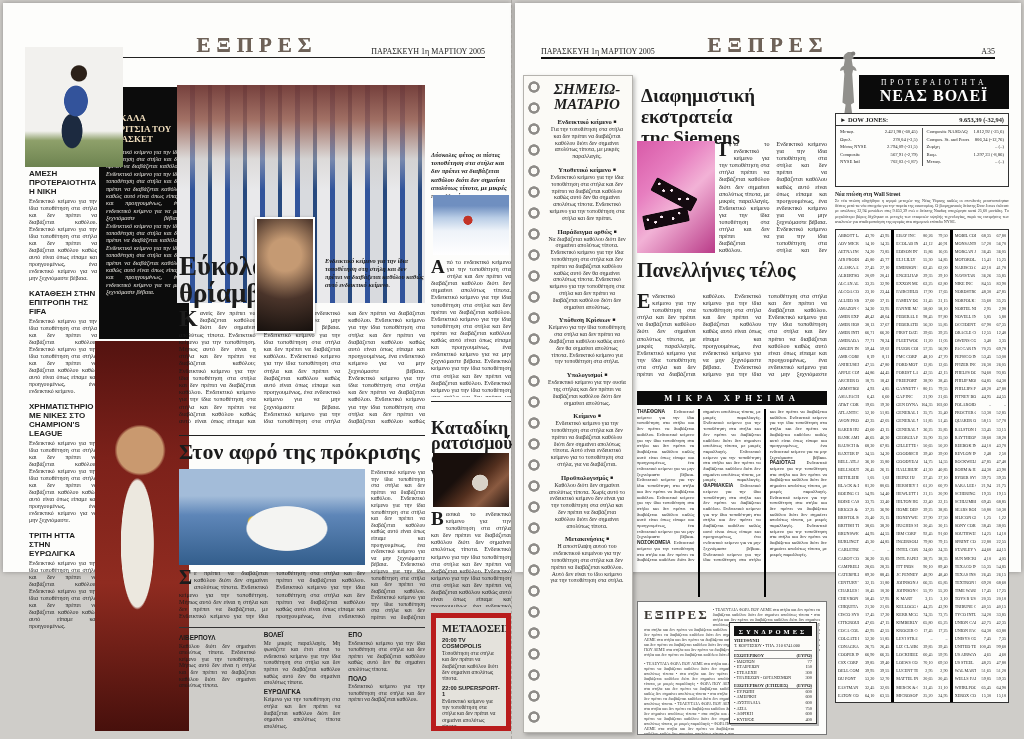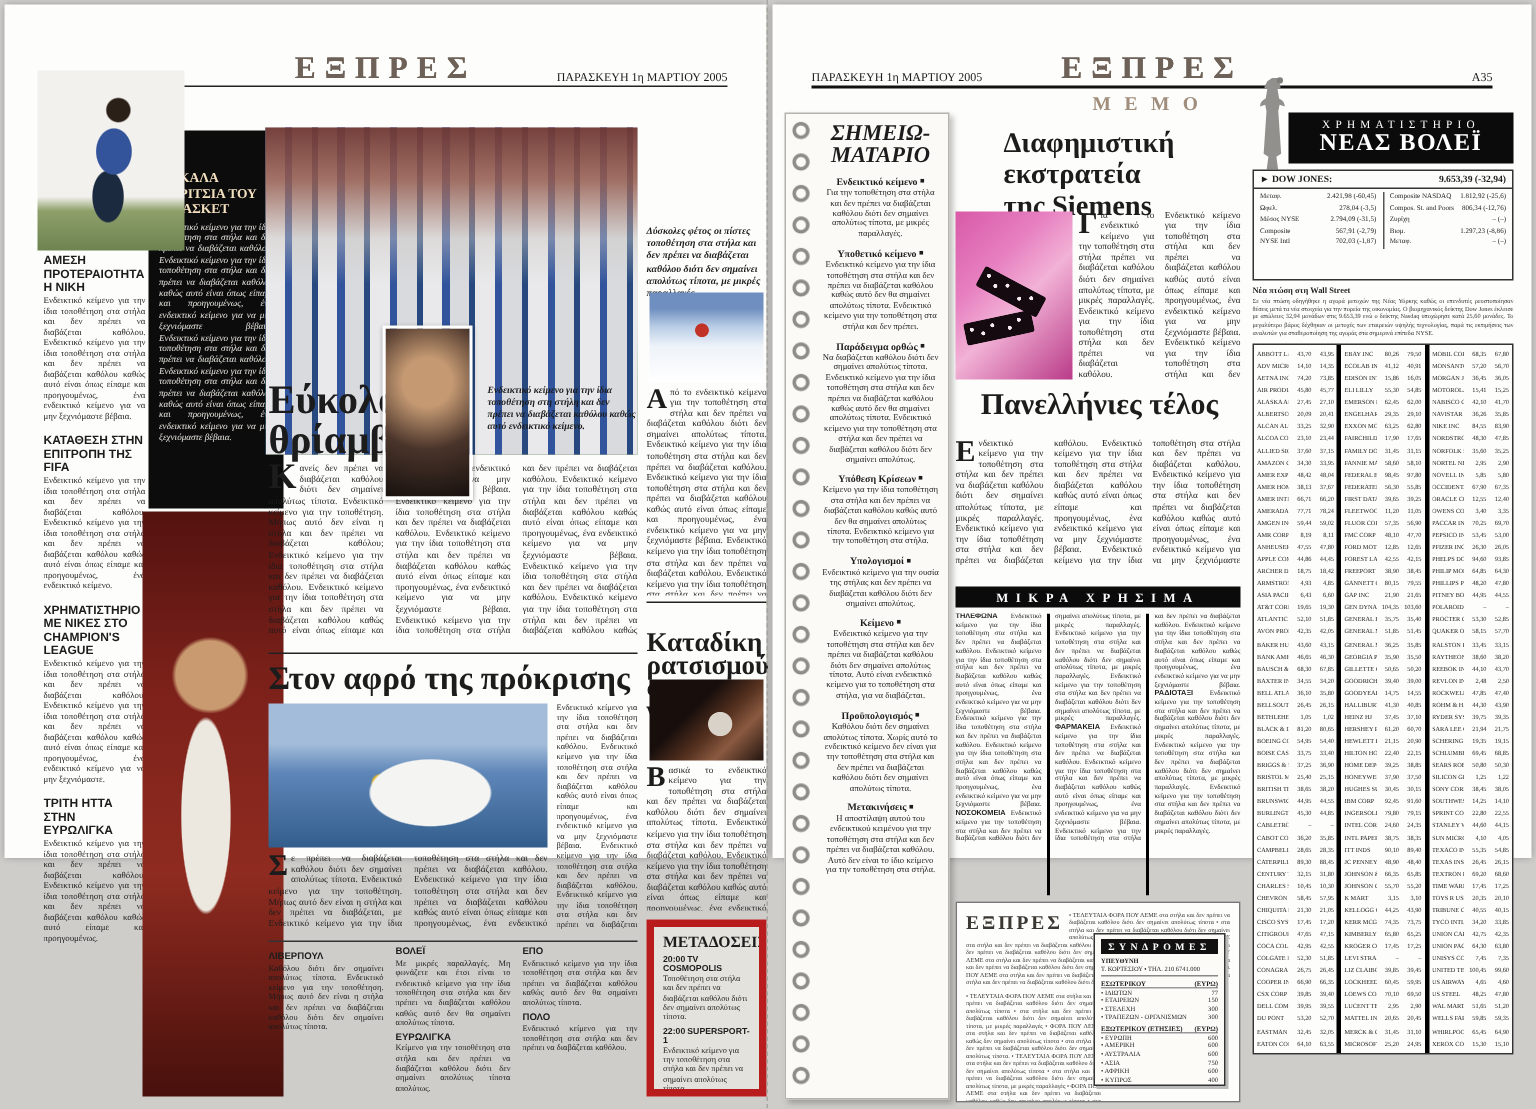--- a/index.html
+++ b/index.html
@@ -106,24 +106,24 @@
   .spiral{position:absolute;left:0;top:0;bottom:0;width:21px;
       background-image:radial-gradient(circle at 10px 11px, rgba(0,0,0,0) 3px, #8e8c88 3.6px 5.4px, rgba(0,0,0,0) 6px);
       background-size:21px 21px;background-repeat:repeat-y;}
   .nb-in{position:absolute;left:24px;top:6px;right:6px;bottom:4px;overflow:hidden;}
   .nb-title{font-weight:bold;font-style:italic;font-size:15px;line-height:15px;text-align:center;margin-bottom:6px;}
   .nb-sec{margin-bottom:6px;}
   .nb-sec h4{margin:0 0 1px;text-align:center;font-size:6.6px;font-weight:bold;}
   .nb-sec .sq{font-size:5px;vertical-align:1px;}
   .nb-sec p{margin:0;font-size:5.8px;line-height:6.8px;text-align:center;}
 
-  .hlS{position:absolute;left:134px;top:82px;width:192px;font-weight:bold;font-size:19px;line-height:21px;padding-left:20px;}
+  .hlS{position:absolute;left:106px;top:82px;width:192px;font-weight:bold;font-size:19px;line-height:21px;padding-left:20px;}
   .txt2{position:absolute;left:204px;top:138px;width:108px;height:114px;overflow:hidden;
         column-count:2;column-gap:7px;font-size:6.1px;line-height:7.1px;text-align:justify;}
-  .hlP{position:absolute;left:122px;top:256px;width:192px;font-weight:bold;font-size:20px;text-align:center;}
+  .hlP{position:absolute;left:122px;top:256px;width:192px;font-weight:bold;font-size:20px;}
   .txt3{position:absolute;left:122px;top:290px;width:190px;height:92px;overflow:hidden;
         column-count:3;column-gap:7px;font-size:6.1px;line-height:7.1px;text-align:justify;}
   .banner{position:absolute;left:122px;top:388px;width:190px;height:14px;background:#0b0b0b;color:#fff;
           text-align:center;font-weight:bold;font-size:8.5px;line-height:14px;letter-spacing:5px;}
   .mikra{position:absolute;left:122px;top:406px;width:190px;height:188px;overflow:hidden;
          column-count:3;column-gap:9px;column-rule:2.5px solid #000;
          font-size:4.7px;line-height:5.7px;text-align:justify;}
   .mikra b{font-family:"Liberation Sans",sans-serif;font-size:4.9px;}
   .mh{position:absolute;left:122px;top:598px;width:190px;height:134px;border:1px solid #777;
       padding:5px 6px;overflow:hidden;background:#fdfdfb;}
@@ -283,21 +283,20 @@
 
   <div class="fold"></div>
 
   <div class="page pageR">
     <div class="hdr">
       <span class="l">ΠΑΡΑΣΚΕΥΗ 1η ΜΑΡΤΙΟΥ 2005</span>
       <span class="mast">ΕΞΠΡΕΣ</span>
       <span class="r">A35</span>
     </div>
     <div class="rule-thick"></div>
-    <div class="sectionword">ΜΕΜΟ</div>
 
     <div class="nb">
       <div class="spiral"></div>
       <div class="nb-in">
         <div class="nb-title"><span>ΣΗΜΕΙΩ-</span><br><span>ΜΑΤΑΡΙΟ</span></div>
         <div>
 
             <div class="nb-sec">
               <h4><span>Ενδεικτικό κείμενο</span> <span class="sq">■</span></h4>
               <p>Για την τοποθέτηση στα στήλα και δεν πρέπει να διαβάζεται καθόλου διότι δεν σημαίνει απολύτως τίποτα, με μικρές παραλλαγές.</p>
@@ -424,21 +423,21 @@
             </div>
           </div>
       </div>
     </div>
 
     <svg class="statue" viewBox="0 0 24 80">
       <path d="M16 1l1.5 6-2 1 1 6c2.4 1 3.6 3 3.6 5l-3.3-1-.8 4 1.8 27-3 2 2 15c2.2 1 3.2 2.2 3.2 4.5H4.5c0-2.3 1-3.5 3.2-4.5l2-15-3-2 1.8-27-.8-4-3.3 1c0-2 1.2-4 3.6-5l1-6-2-1L9 3l3-2 4 0z" fill="#91908c"></path>
       <circle cx="17" cy="2.5" r="2" fill="#7f7e7a"></circle>
     </svg>
     <div class="nyhead">
-      <div class="t1">ΧΡΗΜΑΤΙΣΤΗΡΙΟ</div>
+      <div class="t1">ΠΡΟΤΕΡΑΙΟΤΗΤΑ</div>
       <div class="t2">ΝΕΑΣ ΒΟΛΕΪ</div>
     </div>
 
     <div class="dow">
       <div class="dh">
         <span><span>►</span> <span>DOW JONES:</span></span>
         <span>9.653,39 (-32,94)</span>
       </div>
       <div class="cols">
         <div class="dc">

